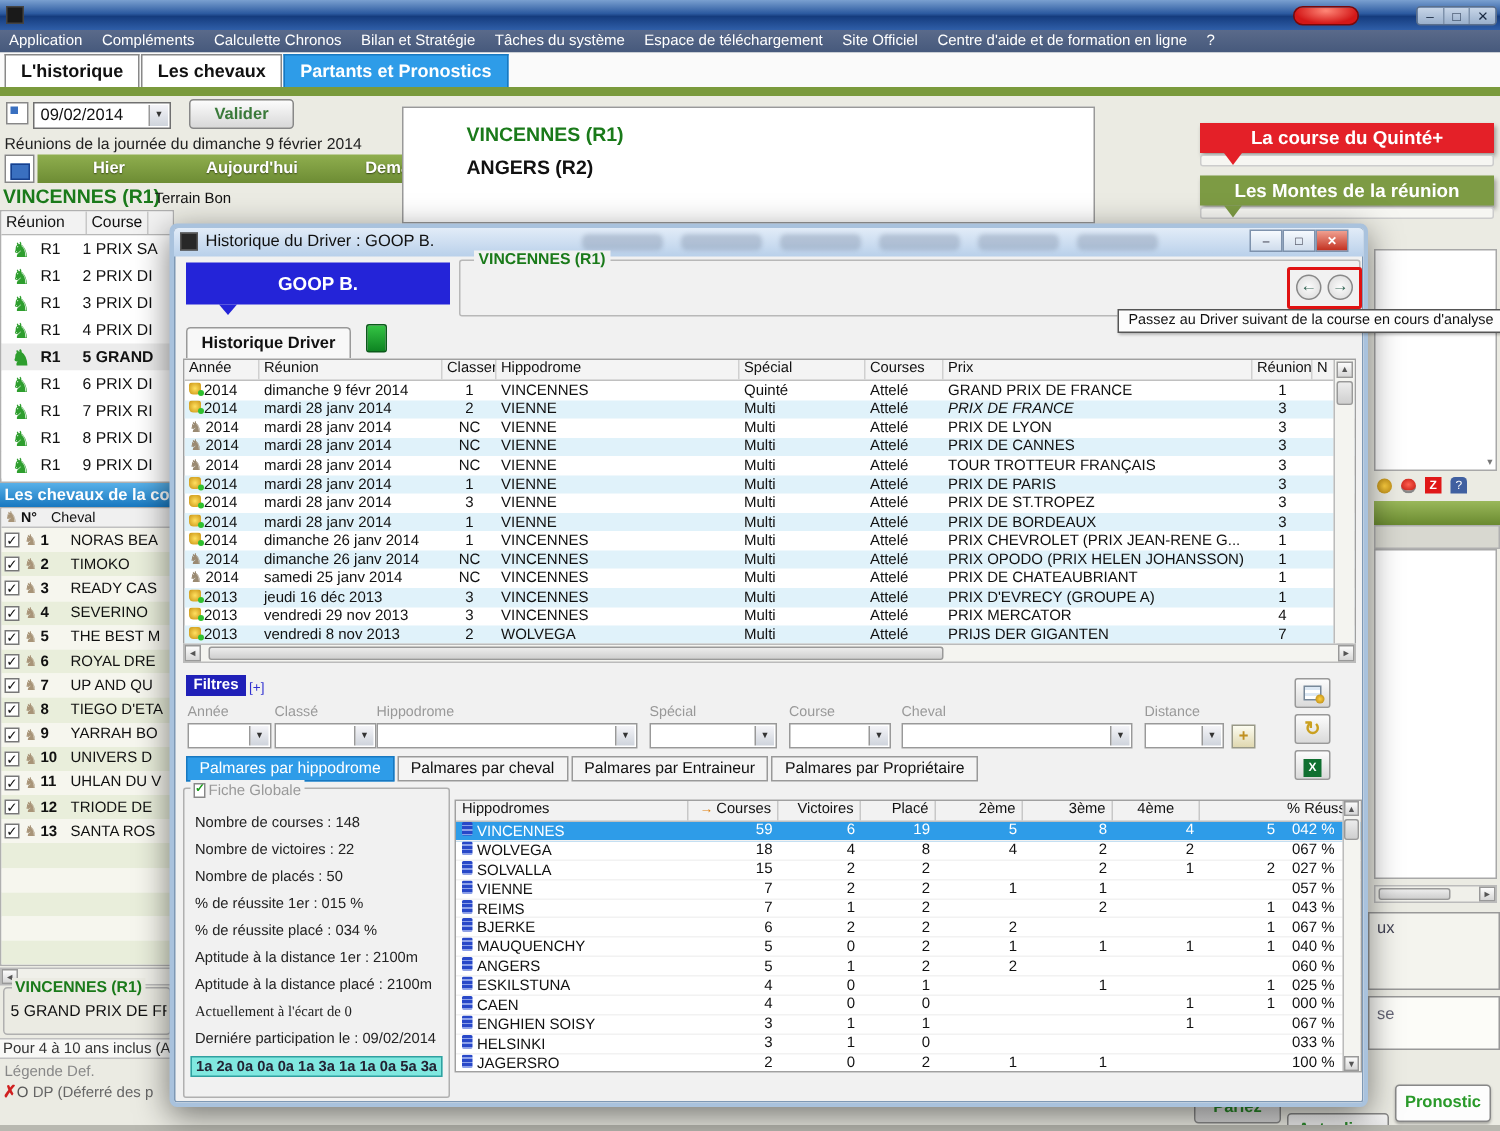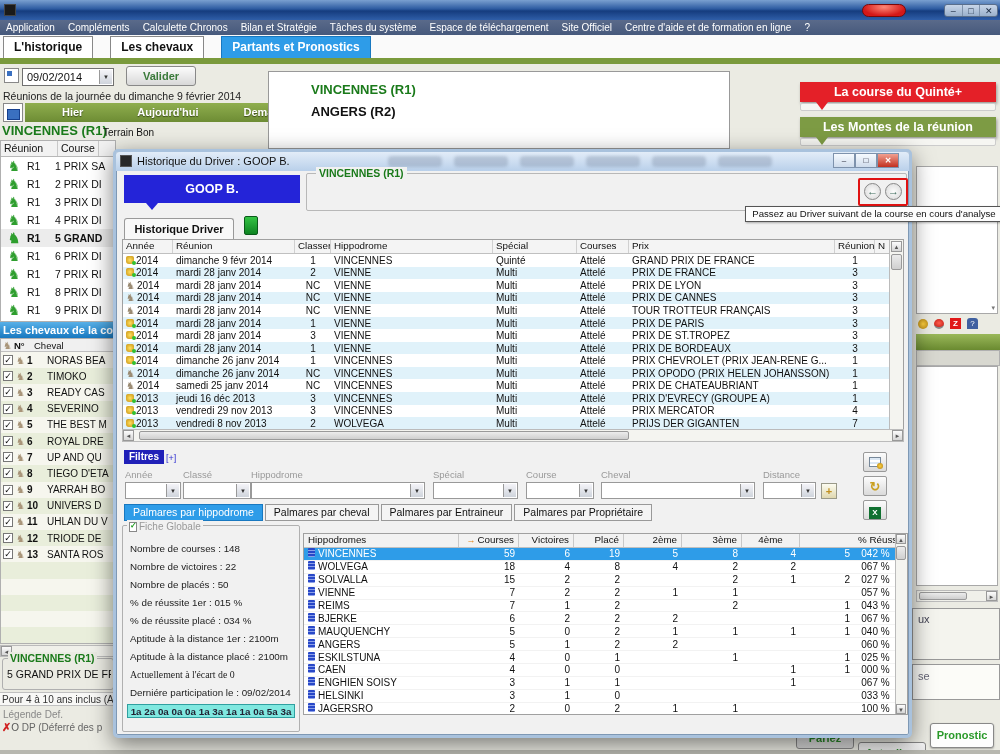--- a/index.html
+++ b/index.html
@@ -16,21 +16,21 @@
     background:radial-gradient(ellipse at 50% 20%,#ff8878,#d41818 70%); border:1px solid #7a0808; }
   #win-btns { right:2px; top:4px; width:54px; height:13px; background:linear-gradient(#c8d6e8,#9ab0cc);
     border:1px solid #5a6f8c; border-radius:3px; display:flex; }
   #win-btns span { flex:1; text-align:center; font-size:9px; line-height:12px; color:#182840; border-right:1px solid #7e92ac; }
   #win-btns span:last-child { border-right:none; }
 
   #menubar { left:0; top:20px; width:1000px; height:15px; background:linear-gradient(#5a6a8a,#46597c);
     display:flex; align-items:center; padding-left:6px; }
   .menu-item { color:#fff; font-size:10px; margin-right:13px; white-space:nowrap; }
 
-  #tabbar { left:0; top:35px; width:1000px; height:23px; background:#fafafa; display:flex; align-items:flex-end; padding-left:3px;gap:16px; }
+  #tabbar { left:0; top:35px; width:1000px; height:23px; background:#fafafa; display:flex; align-items:flex-end; padding-left:3px; }
   .main-tab { font-size:12px; font-weight:bold; padding:3px 10px 4px; border:1px solid #888; border-bottom:none; background:#fff; margin-right:1px; }
   .main-tab.active { background:#2e9ce8; color:#fff; border-color:#1878c0; }
   #green-strip { left:0; top:58px; width:1000px; height:6px; background:#7a9a3c; }
 
   
   #cal-icon1 { left:4px; top:68px; width:15px; height:15px; background:#fff; border:1px solid #888; }
   #cal-icon1::after { content:""; position:absolute; left:2px; top:2px; width:5px; height:5px; background:#3a70c0; }
   #date-combo { left:22px; top:68px; width:92px; height:18px; background:#fff; border:1px solid #707070; font-size:11px; }
   #date-combo .val { position:absolute; left:4px; top:2px; }
   .dd-btn { position:absolute; right:1px; top:1px; bottom:1px; width:13px; background:linear-gradient(#f4f4f8,#cfd4dc);
@@ -506,21 +506,21 @@
           <span class="tc" style="width: 40px; text-align: center;">1</span>
           <span class="tc" style="width: 16px;"></span>
         </div>
         <div class="trow">
           <span class="tc" style="width: 50px;"><span class="i-trophy"></span>2014</span>
           <span class="tc" style="width: 122px;">mardi 28 janv 2014</span>
           <span class="tc" style="width: 36px; text-align: center;">2</span>
           <span class="tc" style="width: 162px;">VIENNE</span>
           <span class="tc" style="width: 84px;">Multi</span>
           <span class="tc" style="width: 52px;">Attelé</span>
-          <span class="tc" style="width: 206px;">PRIX DE FRANCE</span>
+          <span class="tc" style="width: 206px; font-style: italic;">PRIX DE FRANCE</span>
           <span class="tc" style="width: 40px; text-align: center;">3</span>
           <span class="tc" style="width: 16px;"></span>
         </div>
         <div class="trow">
           <span class="tc" style="width: 50px;"><span class="i-horse">♞</span>2014</span>
           <span class="tc" style="width: 122px;">mardi 28 janv 2014</span>
           <span class="tc" style="width: 36px; text-align: center;">NC</span>
           <span class="tc" style="width: 162px;">VIENNE</span>
           <span class="tc" style="width: 84px;">Multi</span>
           <span class="tc" style="width: 52px;">Attelé</span>

